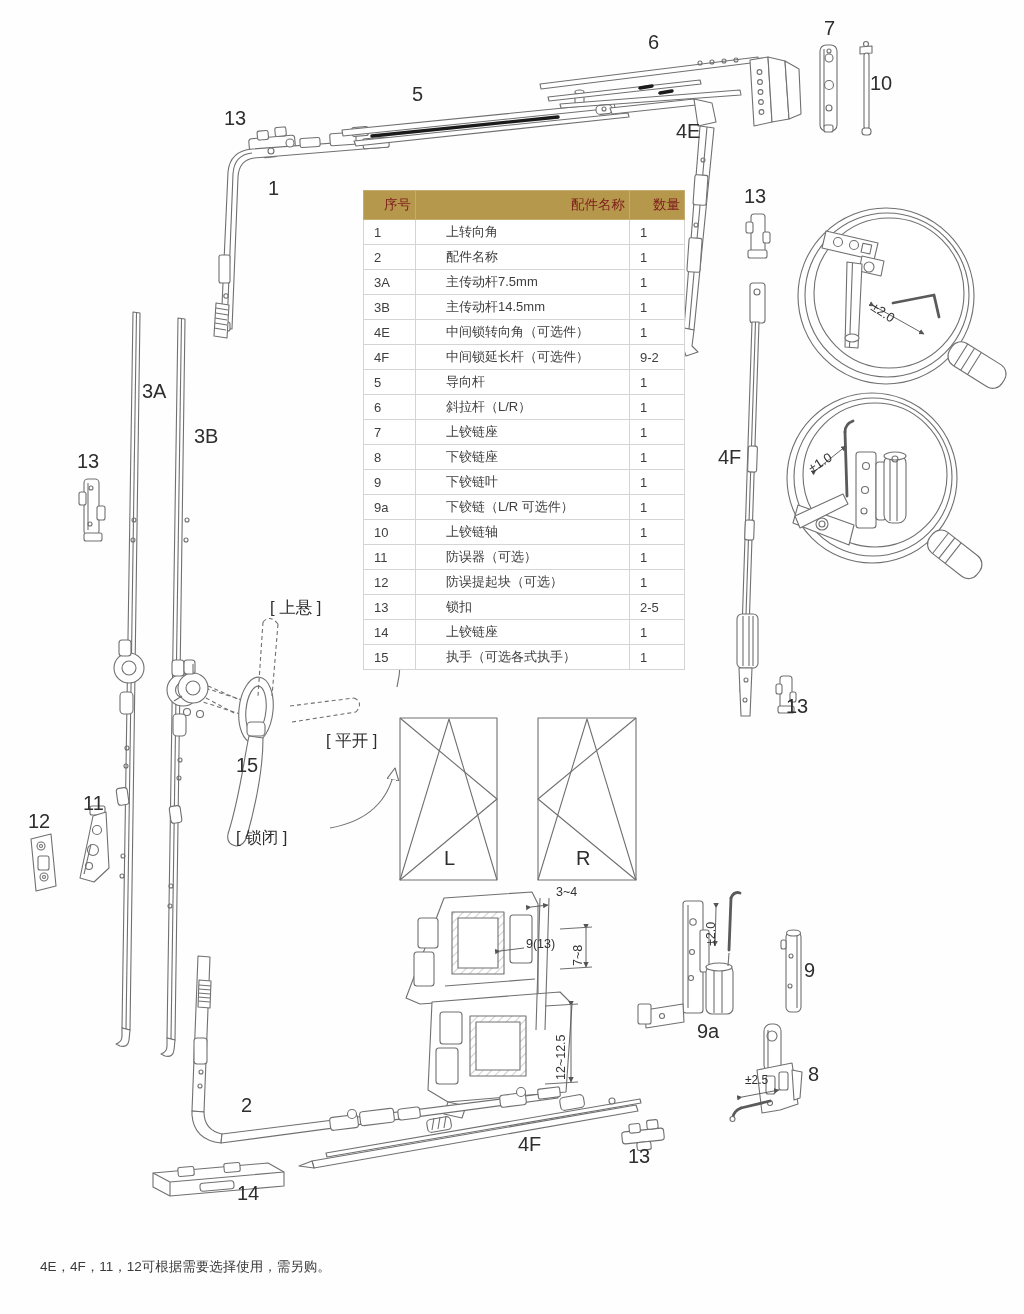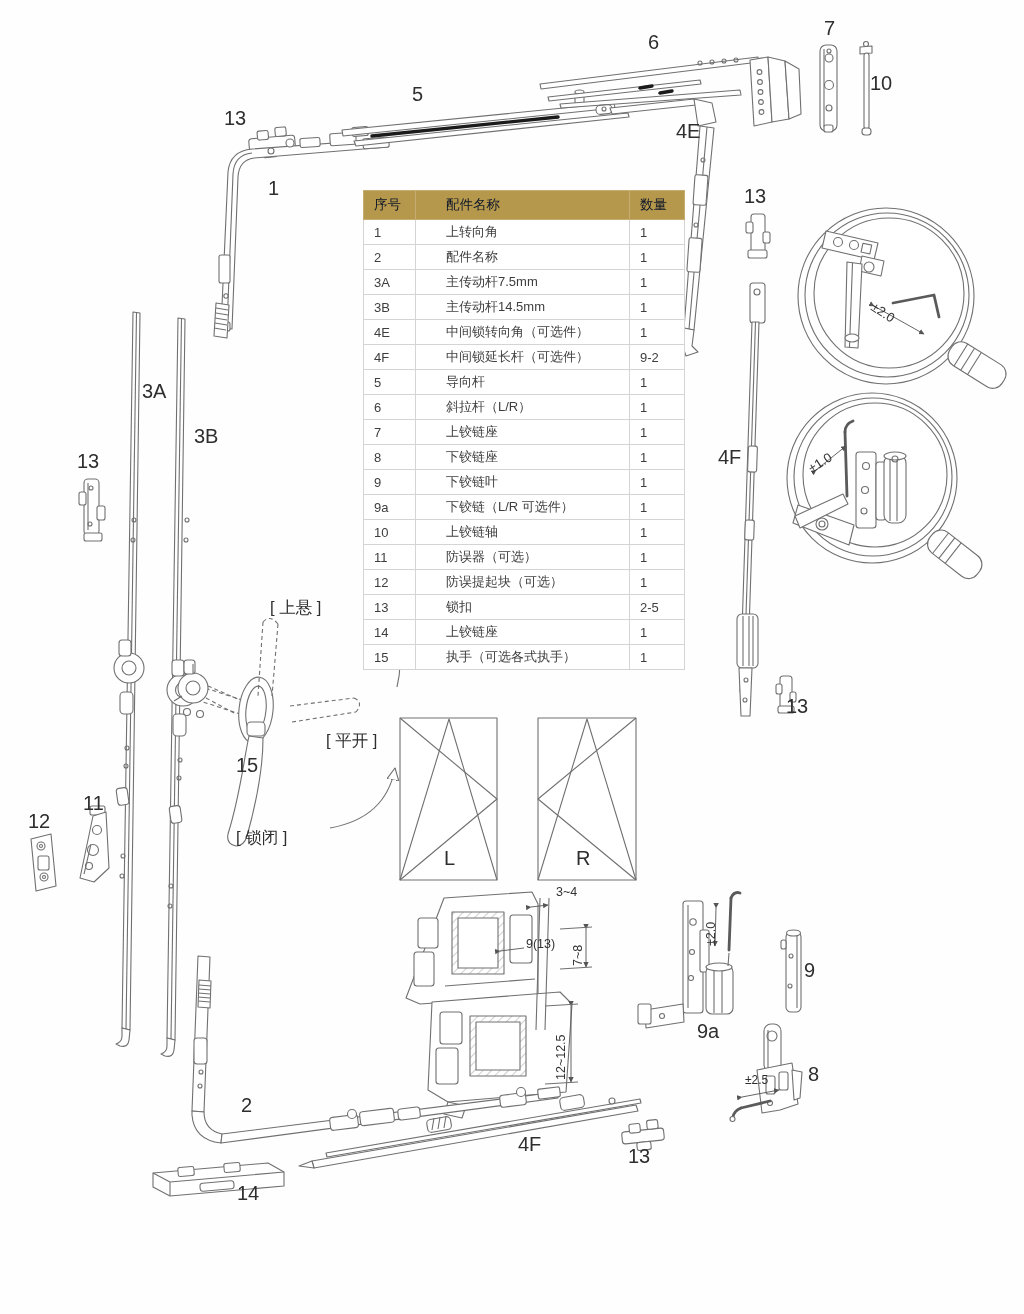--- a/index.html
+++ b/index.html
@@ -13,22 +13,22 @@
   .art .dash{stroke-dasharray:4 3;}
   .art .dimline{stroke:#555;stroke-width:0.9px;}
   .art .hatch{fill:url(#hp);}
   .lbl{position:absolute;color:#2e2e2e;white-space:nowrap;line-height:1;}
   .n20{font-size:20px;}
   .n17{font-size:16.5px;}
   .dim{font-size:12.5px;color:#333;}
   .rot{transform:rotate(-90deg);transform-origin:0 0;}
   .parts-table{position:absolute;left:363px;top:190px;width:321px;}
   .parts-table table{border-collapse:collapse;width:100%;font-size:13px;color:#3e3e3e;table-layout:fixed;}
-  .parts-table th{background:#b5984b;color:#0f172a;font-weight:normal;text-align:left;
-                  padding:5px 12px 5px 10px;font-size:13.5px;border:1px solid #c5ad72;}
+  .parts-table th{background:#b5984b;color:#7f1d1d;font-weight:normal;text-align:right;
+                  padding:5px 4px 5px 10px;font-size:13.5px;border:1px solid #c5ad72;}
   .parts-table th.name-h{padding-left:30px;}
   .parts-table td{border:1px solid #d4d4d4;background:#fff;padding:3px 4px 3px 10px;height:17px;}
   .parts-table td.name-col{padding-left:30px;}
   .note{position:absolute;left:40px;top:1256px;width:930px;font-size:13.5px;color:#3a3a3a;line-height:1.6;}
 </style>
 </head>
 <body>
 
 <div class="page">
 
@@ -552,15 +552,16 @@
           <tr>
             <td>15</td>
             <td class="name-col">执手（可选各式执手）</td>
             <td>1</td>
           </tr>
         </tbody>
     </table>
   </div>
 
   <div class="note">
+    <div>4E，4F，11，12可根据需要选择使用，需另购。</div>
   </div>
 
 </div>
 
 </body></html>

